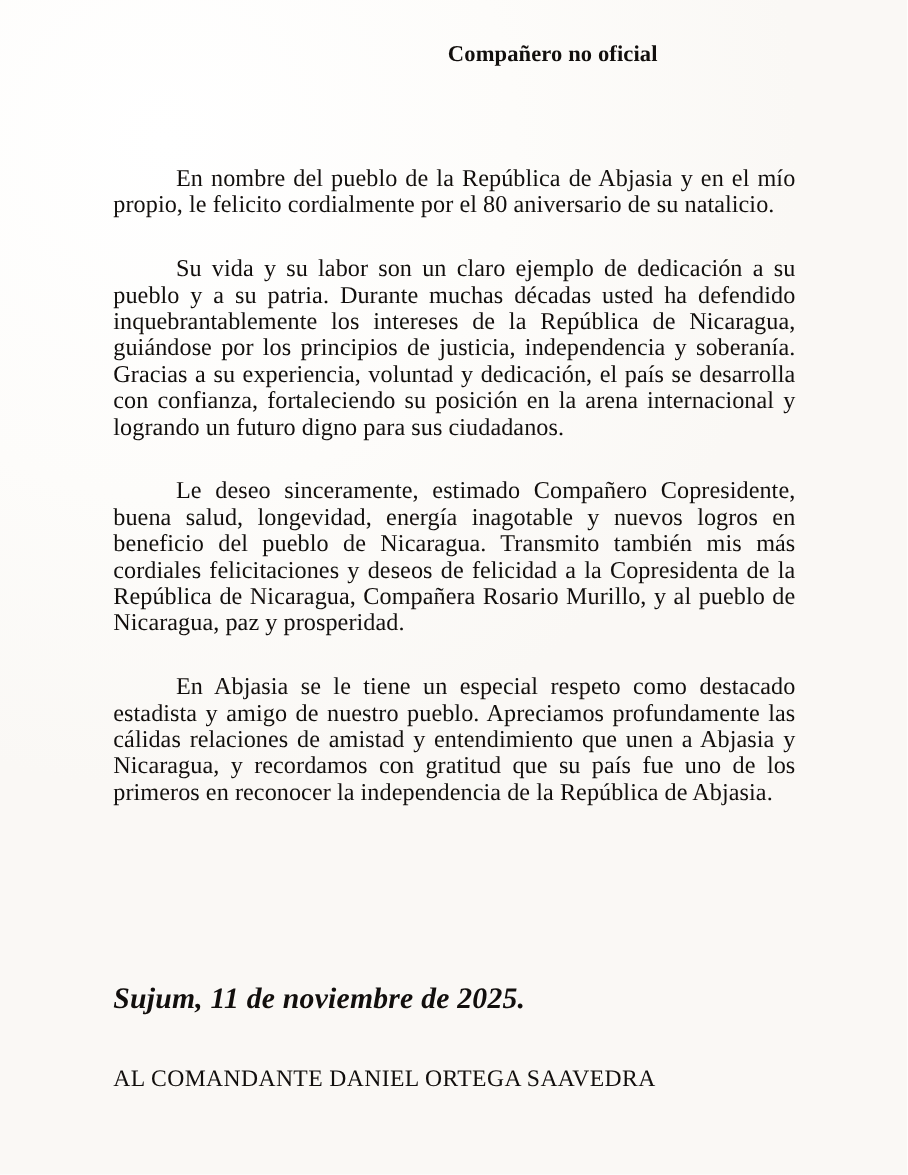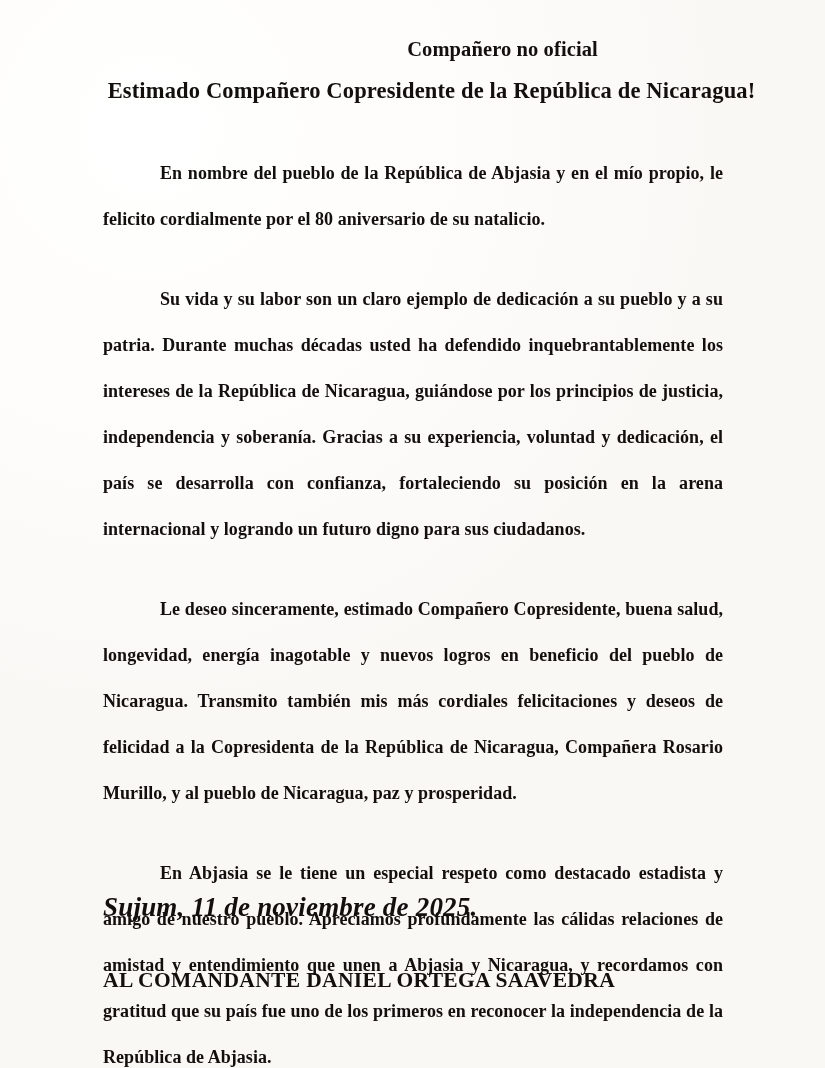--- a/index.html
+++ b/index.html
@@ -58,23 +58,23 @@
   .body-block {
     position: absolute;
     left: 103px;
     width: 620px;
   }
   p.para {
     margin: 0 0 0 0;
     text-align: justify;
     text-justify: inter-word;
     text-indent: 57px;
-    font-size: 18px;
-    line-height: 46px;
-    font-weight: 700;
+    font-size: 22px;
+    line-height: 24px;
+    font-weight: 400;
     letter-spacing: 0.05px;
     -moz-text-align-last: left;
     text-align-last: left;
   }
   p.para + p.para {
     margin-top: 34px;
   }
 
   .closing {
     position: absolute;
@@ -100,34 +100,33 @@
   }
   .sign-date {
     font-size: 27px;
     font-weight: 700;
     font-style: italic;
     letter-spacing: 0.2px;
     line-height: 34px;
   }
   .addressee {
     font-size: 21.5px;
-    font-weight: 700;
+    font-weight: 400;
     letter-spacing: 0.35px;
     line-height: 36px;
   }
 </style>
 </head>
 <body>
 
 <div class="page">
   <div class="content">
 
     <div class="line-center-right" style="top: 38px; padding-left: 180px;">Compañero no oficial</div>
 
-    <div class="salutation" style="top: 78px; padding-left: 38px;">Estimado Compañero Copresidente de la República de Nicaragua!</div>
 
     <div class="body-block" style="top: 150px;">
       <p class="para">En nombre del pueblo de la República de Abjasia y en el mío propio, le felicito cordialmente por el 80 aniversario de su natalicio.</p>
       <p class="para">Su vida y su labor son un claro ejemplo de dedicación a su pueblo y a su patria. Durante muchas décadas usted ha defendido inquebrantablemente los intereses de la República de Nicaragua, guiándose por los principios de justicia, independencia y soberanía. Gracias a su experiencia, voluntad y dedicación, el país se desarrolla con confianza, fortaleciendo su posición en la arena internacional y logrando un futuro digno para sus ciudadanos.</p>
       <p class="para">Le deseo sinceramente, estimado Compañero Copresidente, buena salud, longevidad, energía inagotable y nuevos logros en beneficio del pueblo de Nicaragua. Transmito también mis más cordiales felicitaciones y deseos de felicidad a la Copresidenta de la República de Nicaragua, Compañera Rosario Murillo, y al pueblo de Nicaragua, paz y prosperidad.</p>
       <p class="para">En Abjasia se le tiene un especial respeto como destacado estadista y amigo de nuestro pueblo. Apreciamos profundamente las cálidas relaciones de amistad y entendimiento que unen a Abjasia y Nicaragua, y recordamos con gratitud que su país fue uno de los primeros en reconocer la independencia de la República de Abjasia.</p>
     </div>
 
 
     <div class="sign-block" style="top: 890px;">

